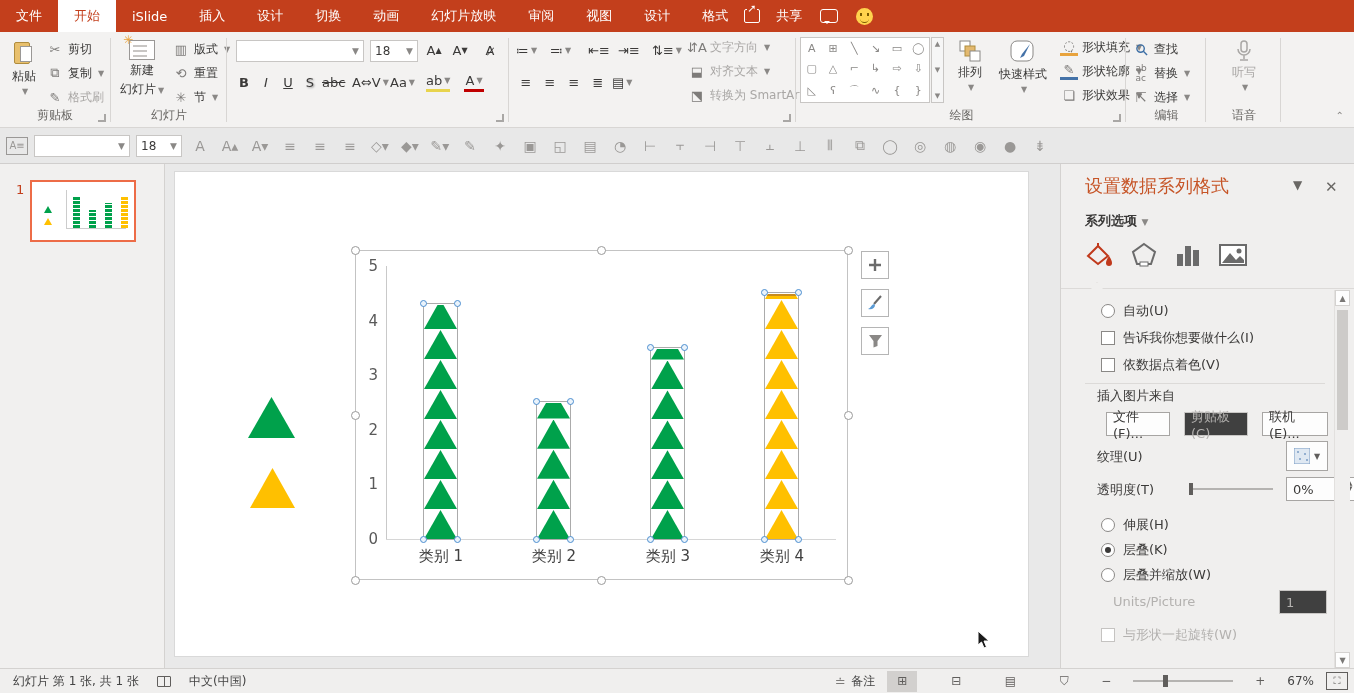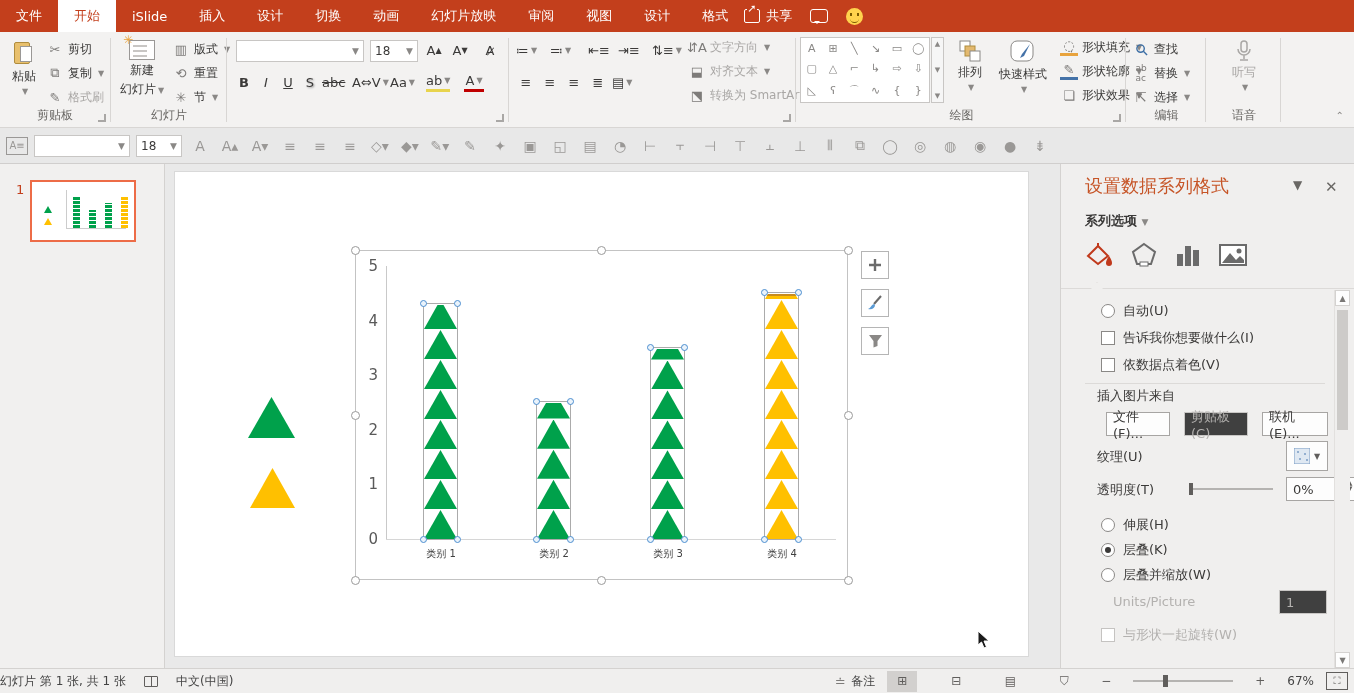--- a/index.html
+++ b/index.html
@@ -6,21 +6,21 @@
   html,body { width:1354px; height:693px; overflow:hidden; }
   body { font-family:"DejaVu Sans","Liberation Sans",sans-serif; font-size:13px; color:#333; background:#e9e9e9; }
   #app { position:relative; width:1354px; height:693px; overflow:hidden; background:#f3f2f1; }
 
   
   .titlebar { position:absolute; left:0; top:0; width:1354px; height:32px; background:#c33f1c; display:flex; align-items:stretch; color:#fff; }
   .tab { padding:0 16px; display:flex; align-items:center; font-size:13px; cursor:default; white-space:nowrap; }
   .tab.active { background:#fff; color:#c33f1c; }
   .tb-search { display:flex; align-items:center; gap:8px; margin-left:22px; color:#fbe2d9; flex:1; }
   .tb-right { display:flex; align-items:center; gap:18px; padding-right:14px; }
-  .share-wrap { display:flex; align-items:center; gap:6px; }
+  .share-wrap { display:flex; align-items:center; gap:16px; }
   .smiley { width:17px; height:17px; border-radius:50%; background:#ffd34d; position:relative; }
   .smiley:before { content:""; position:absolute; left:4px; top:5px; width:2px; height:3px; background:#7a5a00; box-shadow:7px 0 0 #7a5a00; }
   .smiley:after { content:""; position:absolute; left:4px; top:10px; width:9px; height:4px; border-bottom:1.5px solid #7a5a00; border-radius:0 0 8px 8px; }
   .bubble { width:18px; height:14px; border:1.5px solid #fff; border-radius:3px; position:relative; }
   .bubble:after { content:""; position:absolute; left:3px; bottom:-5px; border:3px solid transparent; border-top-color:#fff; }
   .sharrow { width:16px; height:14px; border:1.5px solid #fff; border-radius:2px; position:relative; }
   .sharrow:after { content:"➚"; position:absolute; left:2px; top:-7px; font-size:11px; color:#fff; background:#c33f1c; line-height:1; }
 
   
   .ribbon { position:absolute; left:0; top:32px; width:1354px; height:96px; background:#f3f2f1; border-bottom:1px solid #d8d6d4; }
@@ -63,21 +63,21 @@
   .mini-base { position:absolute; left:34px; right:8px; bottom:11px; height:1px; background:#ccc; }
 
   .canvas { position:absolute; left:165px; top:0; width:895px; height:504px; background:#e9e9e9; }
   .slide { position:absolute; left:10px; top:8px; width:853px; height:484px; background:#fff; box-shadow:0 0 0 1px #d9d9d9; }
 
   .free-tri { position:absolute; clip-path:polygon(50% 0,0 100%,100% 100%); }
 
   .chart-frame { position:absolute; left:190px; top:86px; width:493px; height:330px; border:1px solid #c3c3c3; background:#fff; }
   .handle { position:absolute; width:9px; height:9px; border-radius:50%; background:#fff; border:1.5px solid #9a9a9a; }
   .ytick { position:absolute; width:22px; text-align:right; font-size:15px; color:#595959; transform:translateY(-50%); }
-  .cat { position:absolute; width:90px; text-align:center; font-size:10px; color:#404040; top:296px; }
+  .cat { position:absolute; width:90px; text-align:center; font-size:15px; color:#404040; top:296px; }
   .axisv { position:absolute; left:30px; top:15px; width:1px; height:273px; background:#c9c9c9; }
   .axish { position:absolute; left:30px; top:288px; width:450px; height:1px; background:#d6d6d6; }
   .bar { position:absolute; display:flex; flex-direction:column-reverse; }
   .bar .tri { width:100%; clip-path:polygon(50% 0,0 100%,100% 100%); }
   .bar-outline { position:absolute; border:1px solid #ababab; }
   .bdot { position:absolute; width:7px; height:7px; border-radius:50%; background:#eaf3fb; border:1.5px solid #4c8ed0; }
 
   .chart-btns { position:absolute; left:696px; top:87px; display:flex; flex-direction:column; gap:10px; }
   .cbtn { width:28px; height:28px; background:#fff; border:1px solid #b5b5b5; display:flex; align-items:center; justify-content:center; }
 
@@ -99,21 +99,21 @@
   .pbtn { position:absolute; height:24px; display:flex; align-items:center; justify-content:center; background:#fdfdfd; border:1px solid #a7a5a3; font-size:13px; color:#3b3a39; padding:0 6px; }
   .pbtn.dis { color:#b3b1af; border-color:#c9c7c5; background:#404040; }
   .p-scroll { position:absolute; left:273px; top:126px; width:16px; height:378px; background:#f0efee; border-left:1px solid #e2e0de; }
   .p-scroll .arr { position:absolute; left:0; width:15px; height:16px; background:#fdfdfd; border:1px solid #d4d2d0; color:#7a7876; font-size:8px; display:flex; align-items:center; justify-content:center; }
   .p-thumbv { position:absolute; left:2px; top:20px; width:11px; height:120px; background:#cdcbc9; }
   .spin { position:absolute; display:flex; flex-direction:column; }
   .spin span { font-size:7px; color:#605e5c; line-height:6px; }
 
   
   .statusbar { position:absolute; left:0; top:668px; width:1354px; height:25px; background:#f0efee; border-top:1px solid #d4d2d0; display:flex; align-items:center; font-size:12px; color:#444; }
-  .sb-left { display:flex; align-items:center; gap:18px; padding-left:0; }
+  .sb-left { display:flex; align-items:center; gap:18px; padding-left:13px; }
   .sb-right { margin-left:auto; display:flex; align-items:center; gap:12px; padding-right:6px; }
   .viewbtn { width:30px; height:21px; display:flex; align-items:center; justify-content:center; color:#605e5c; font-size:12px; }
   .viewbtn.sel { background:#d2d0ce; }
   .zoom-track { position:relative; width:100px; height:2px; background:#b5b3b1; }
   .zoom-thumb { position:absolute; left:30px; top:-5px; width:5px; height:12px; background:#605e5c; }
   .booki { width:14px; height:11px; border:1px solid #605e5c; border-radius:1px; position:relative; }
   .booki:after { content:""; position:absolute; left:6px; top:0; width:1px; height:9px; background:#605e5c; }
 </style>
 </head>
 <body>

